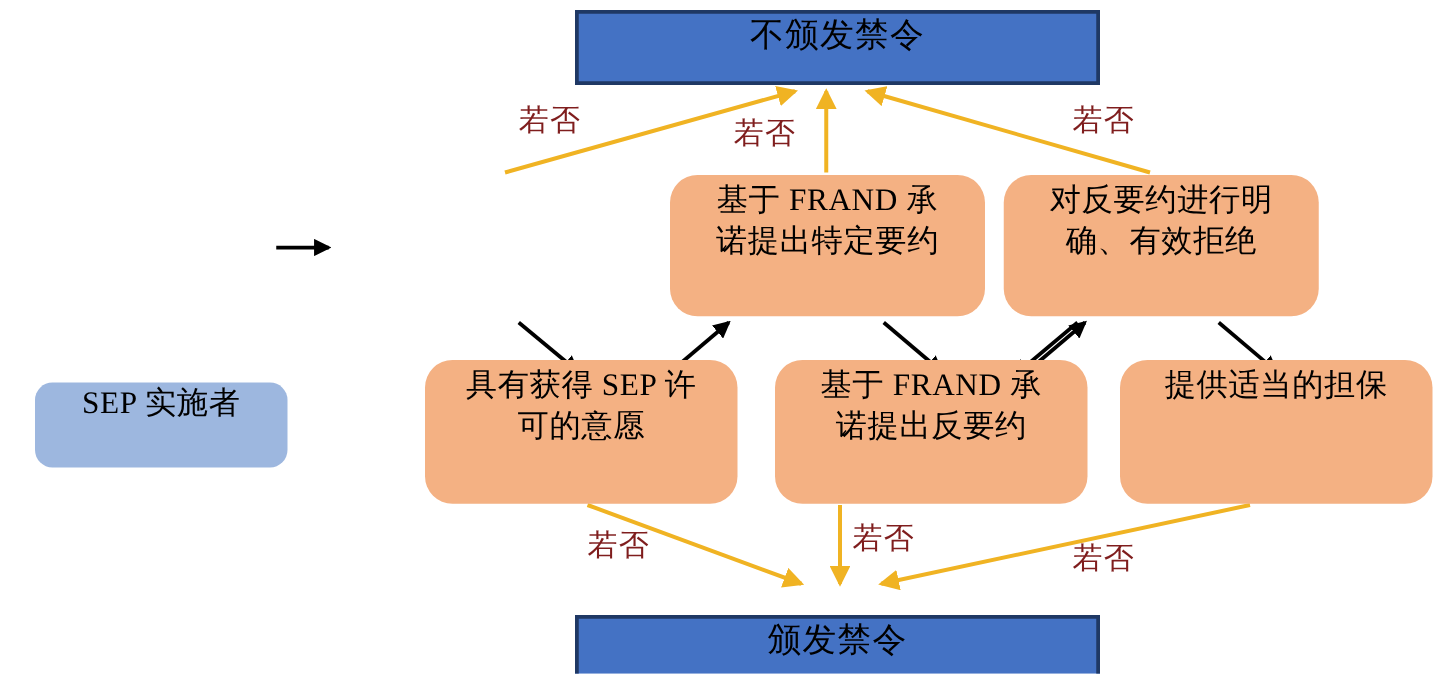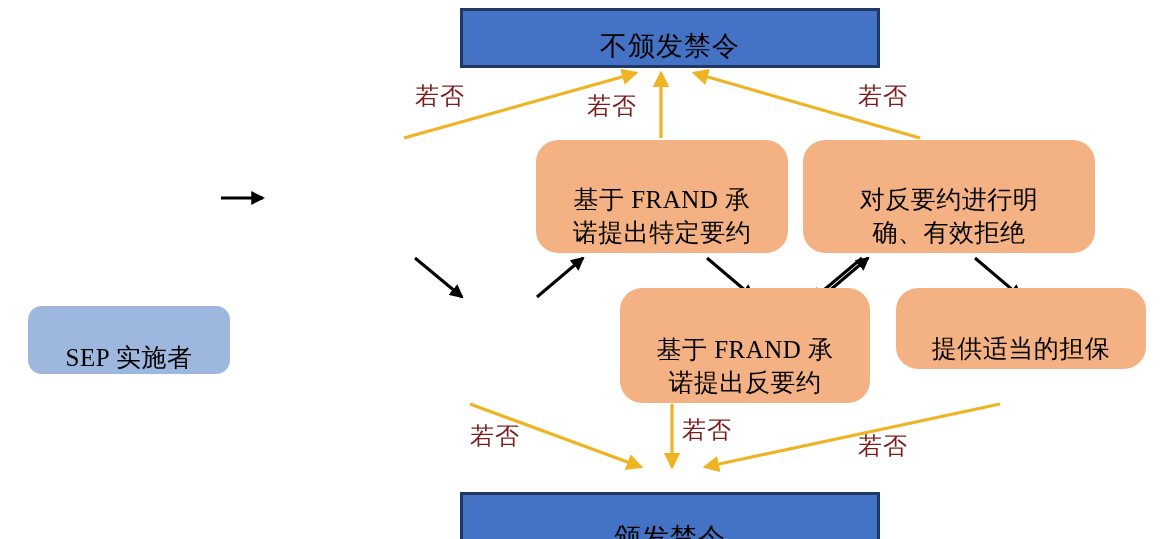--- a/index.html
+++ b/index.html
@@ -12,21 +12,21 @@
     width: 1160px;
     height: 539px;
     background: #ffffff;
     font-family: "Liberation Serif", "DejaVu Serif", serif;
     overflow: hidden;
   }
   .node {
     position: absolute;
     box-sizing: border-box;
     display: flex;
-    align-items: flex-end;
+    align-items: flex-start;
     justify-content: center;
     text-align: center;
     color: #000000;
     line-height: 1.32;
     white-space: pre-line;
   }
   
   .decision {
     background: #4472C4;
     border: 3px solid #1F3864;
@@ -121,32 +121,36 @@
   <div class="node actor" style="left:28px; top:306px; width:202px; height:68px;">
     <span>SEP 实施者</span>
   </div>
 
 
   <div class="node step" style="left:536px; top:140px; width:252px; height:113px;">
     <span>基于 FRAND 承
 诺提出特定要约</span>
   </div>
 
-  <div class="node step" style="left:803px; top:140px; width:292px; height:113px;">
+  <div class="node step" style="left:803px; top:140px; width:252px; height:113px;">
     <span>对反要约进行明
 确、有效拒绝</span>
   </div>
 
+  <div class="node step" style="left:340px; top:288px; width:250px; height:115px;">
+    <span>具有获得 SEP 许
+可的意愿</span>
+  </div>
 
   <div class="node step" style="left:620px; top:288px; width:250px; height:115px;">
     <span>基于 FRAND 承
 诺提出反要约</span>
   </div>
 
-  <div class="node step" style="left:896px; top:288px; width:250px; height:81px;">
+  <div class="node step" style="left:896px; top:288px; width:250px; height:115px;">
     <span>提供适当的担保</span>
   </div>
 
   <div class="edge-label" style="left:415px; top:80px;">若否</div>
   <div class="edge-label" style="left:587px; top:90px;">若否</div>
   <div class="edge-label" style="left:858px; top:80px;">若否</div>
 
   <div class="edge-label" style="left:470px; top:420px;">若否</div>
   <div class="edge-label" style="left:682px; top:414px;">若否</div>
   <div class="edge-label" style="left:858px; top:430px;">若否</div>

